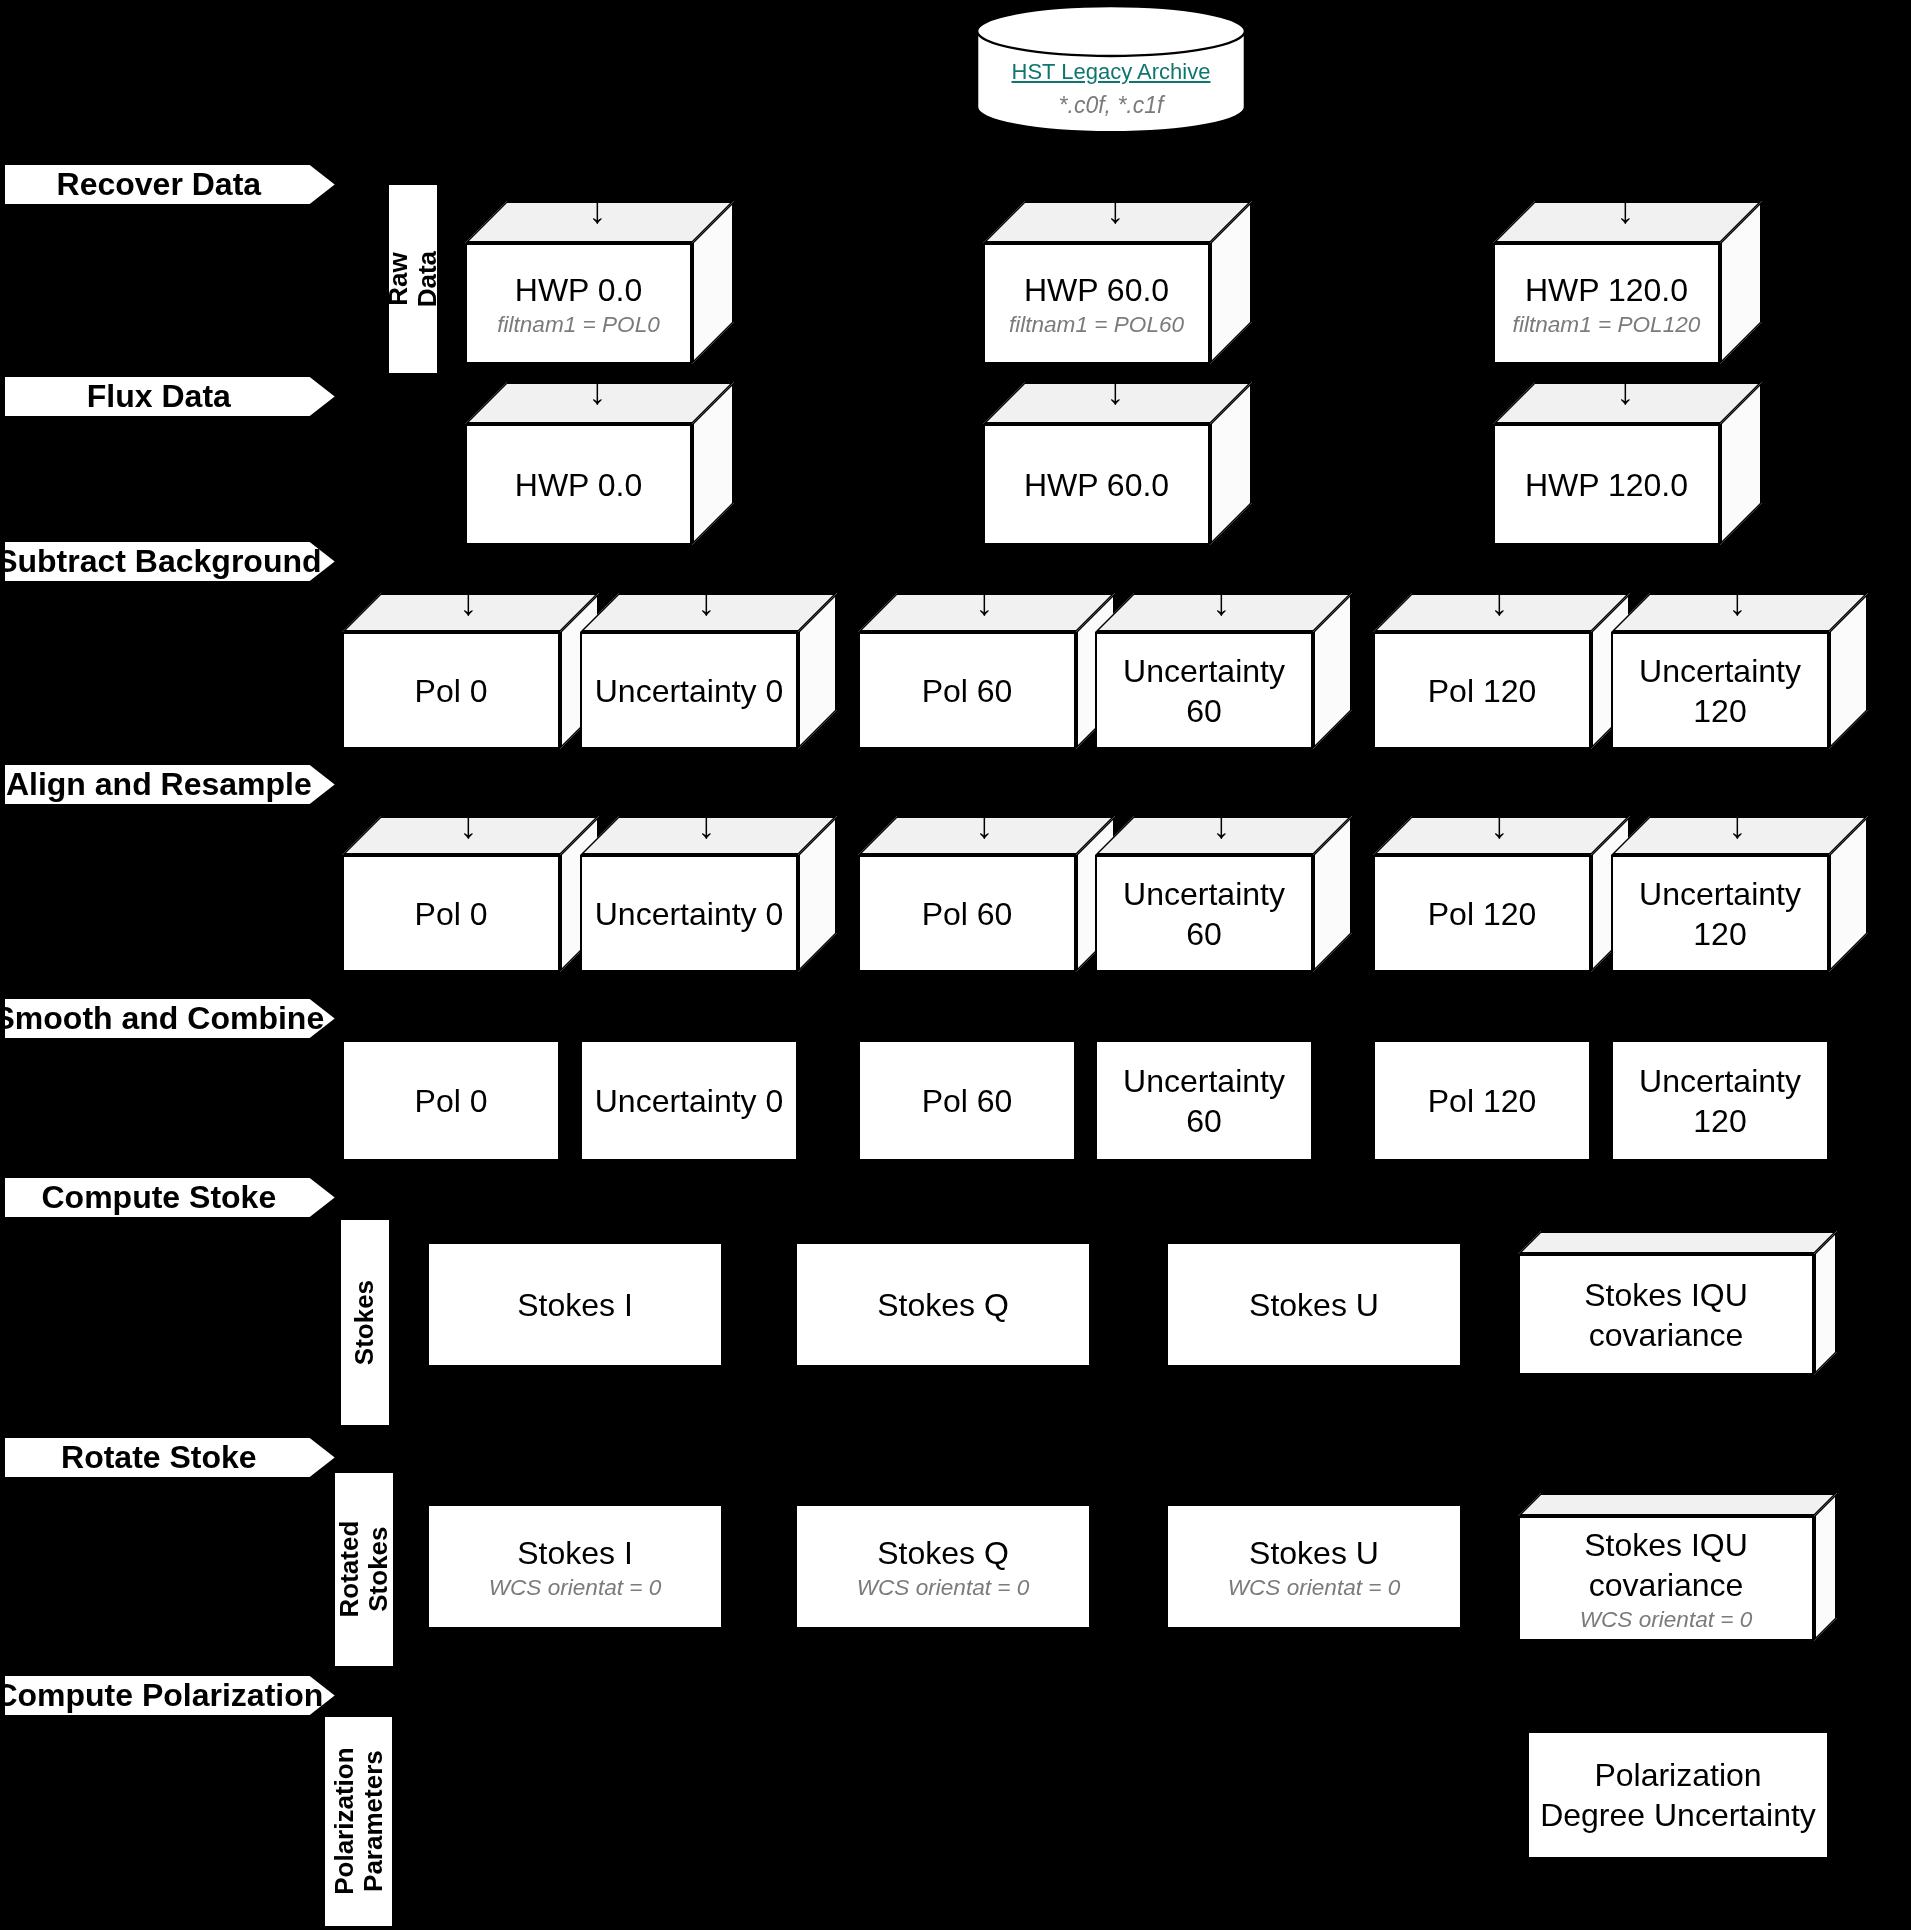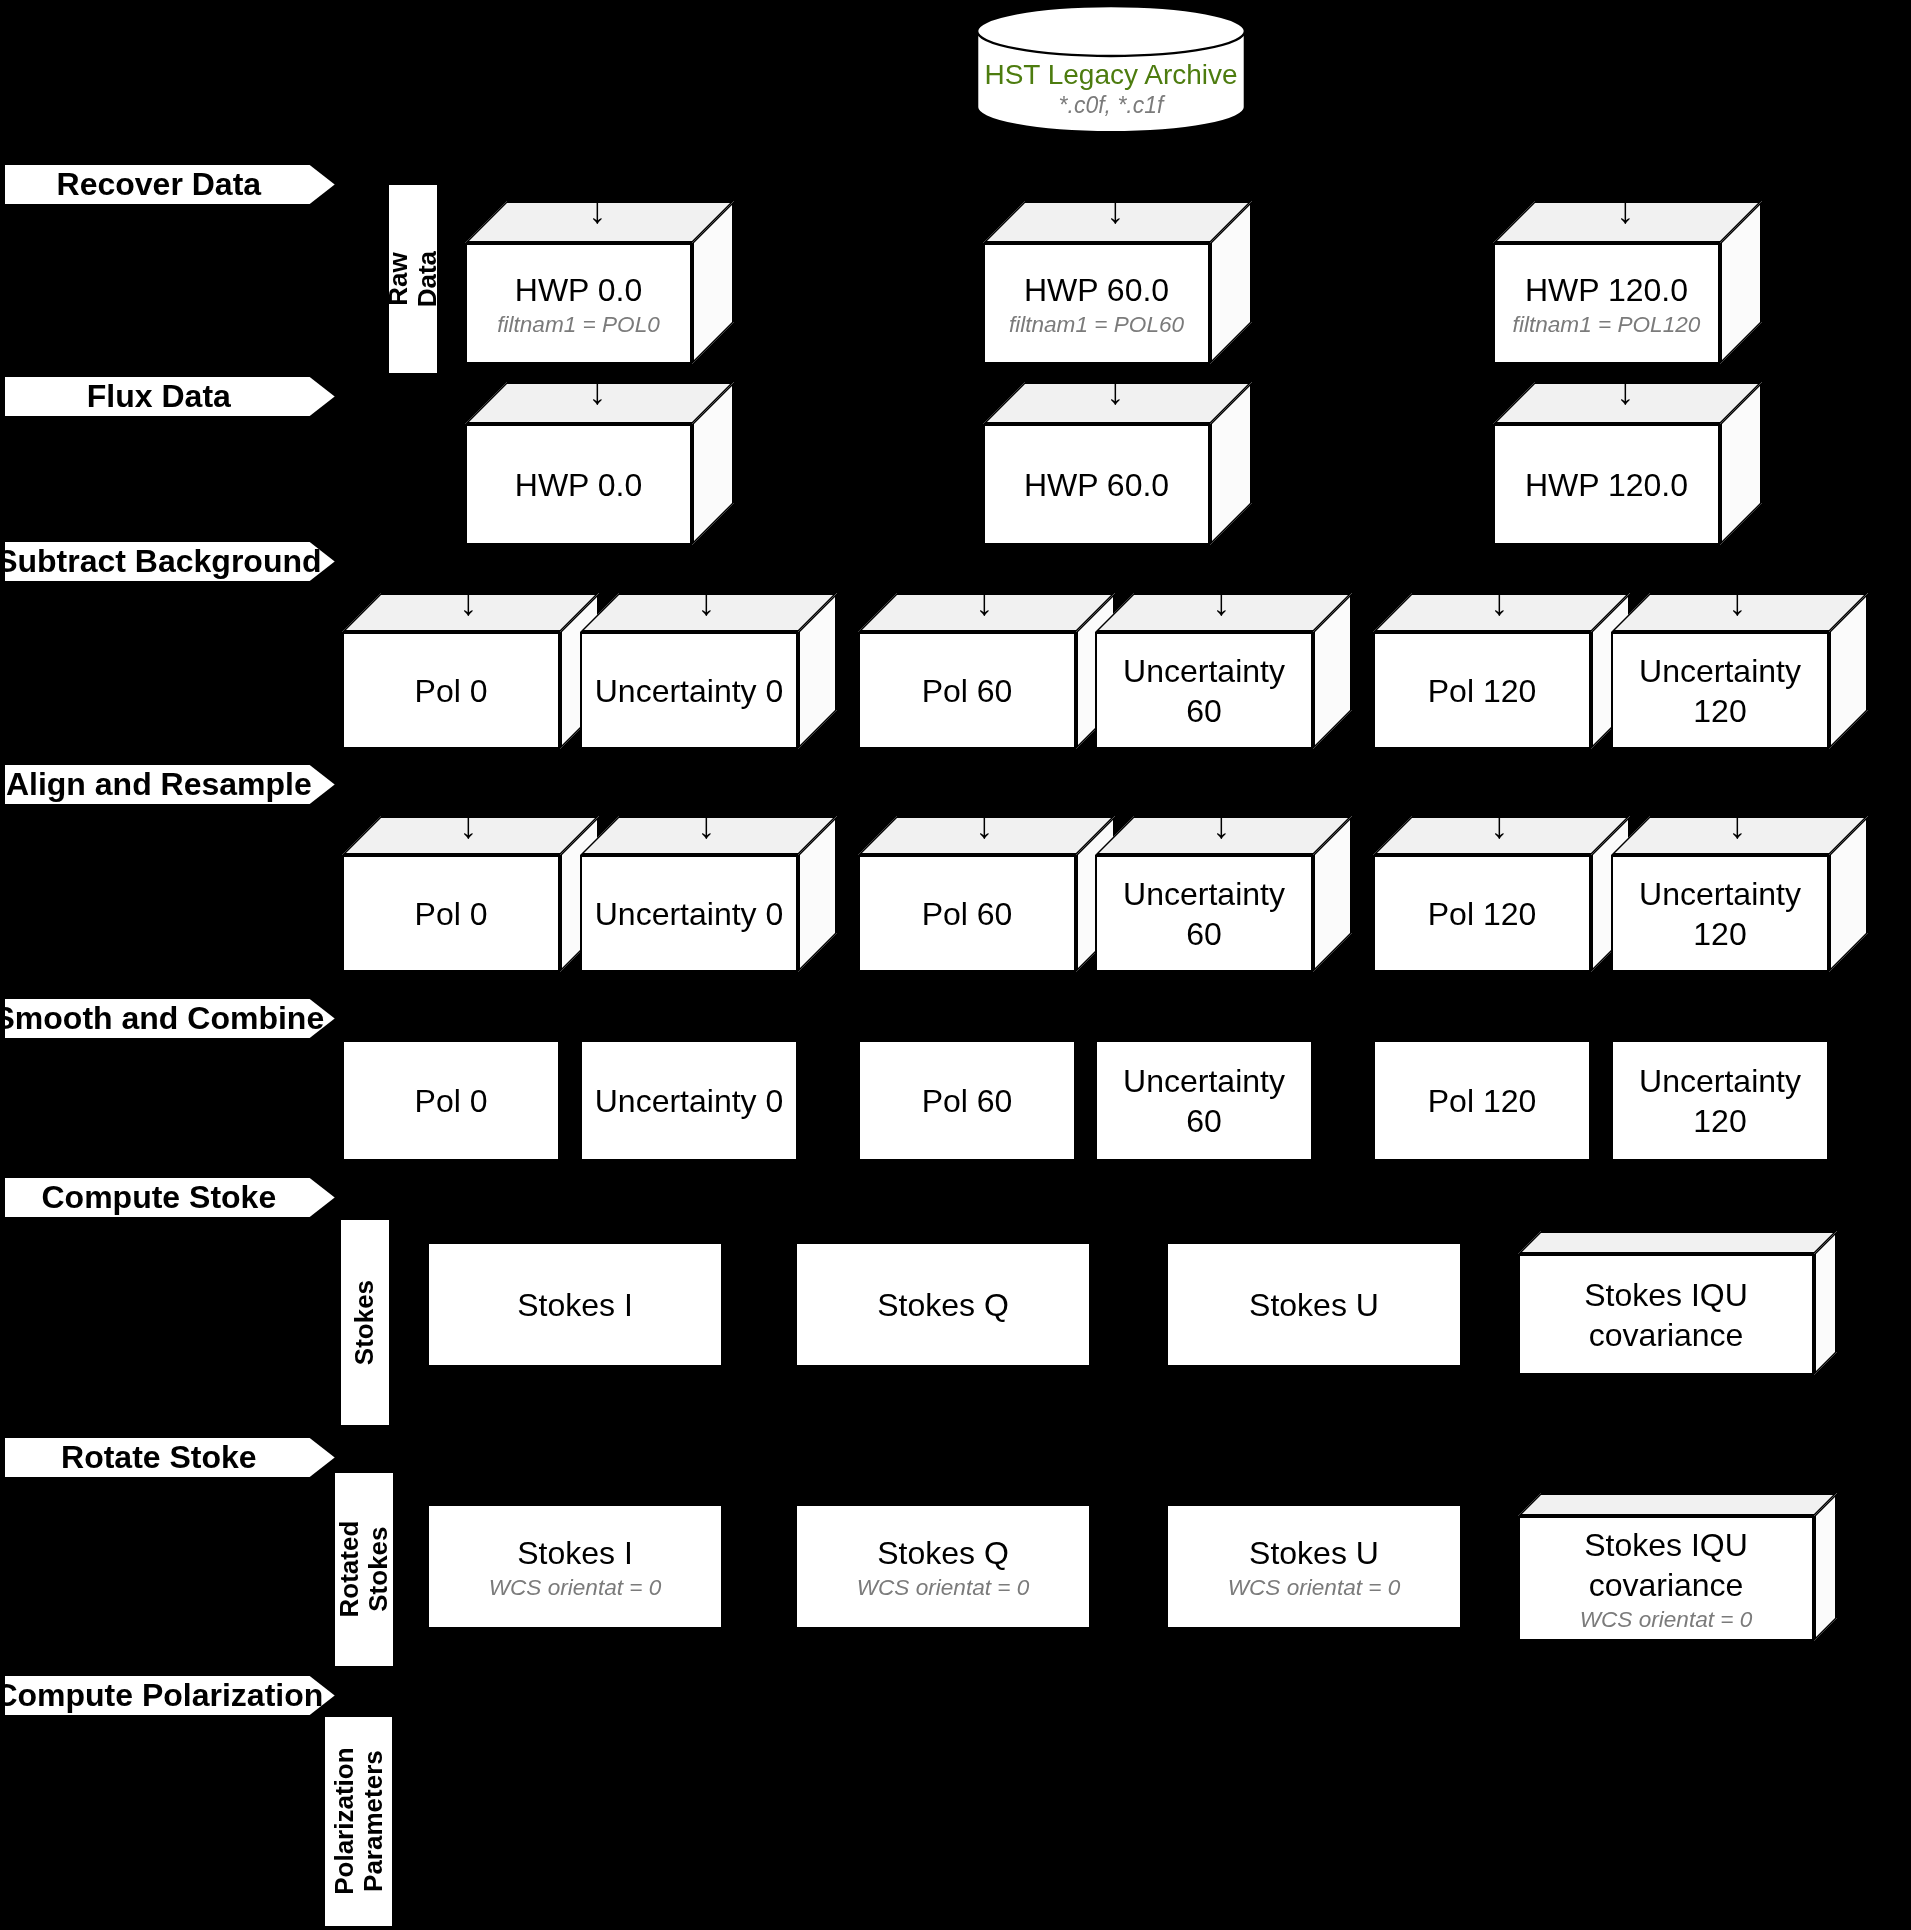--- a/index.html
+++ b/index.html
@@ -53,21 +53,21 @@
   }
   .arrow{
     position:absolute; left:calc(var(--w)/2 + var(--d)/2 - 11px); top:-7.8px;
     font-size:36px; line-height:1; color:#000; z-index:3; font-weight:normal;
   }
   .title{ font-size:32px; color:#000; line-height:1.25; padding:0 9.3px; }
   .subtitle{ font-size:22.6px; font-style:italic; color:var(--muted-text); margin-top:3.1px; line-height:1.1; }
   .narrow{ max-width:198px; }
   
   .cylinder{ position:absolute; }
-  .cyl-title{ position:absolute; left:0; top:56px; width:100%; text-align:center; font-size:28px; color:#4d7c0f; }
+  .cyl-title{ position:absolute; left:0; top:56px; width:100%; text-align:center; font-size:22px; color:#0f766e;text-decoration:underline; }
   .cyl-sub{ position:absolute; left:0; top:89px; width:100%; text-align:center; font-size:23px; font-style:italic; color:var(--muted-text); }
 </style>
 </head>
 <body>
 
 <div id="stage">
 
   <div class="cylinder" style="left:974px; top:3.1px; width:274px; height:134px;">
     <svg width="274" height="134" viewBox="0 0 352 172">
       <path d="M4,36 A172,32 0 0 1 348,36 L348,134 A172,32 0 0 1 4,134 Z" fill="#ffffff" stroke="#000000" stroke-width="3"></path>
@@ -316,15 +316,18 @@
   </div>
   <div class="box3d" style="left:1518px; top:1493px; --w:296px; --h:125px; --d:23px;">
     <div class="ft"></div>
     <div class="fr"></div>
     <div class="ff">
       <div class="title narrow">Stokes IQU covariance</div>
       <div class="subtitle">WCS orientat = 0</div>
     </div>
   </div>
 
+  <div class="flatbox" style="left:1527px; top:1731px; width:302px; height:128px;">
+      <div class="title">Polarization Degree Uncertainty</div>
+    </div>
 
 </div>
 
 
 </body></html>

